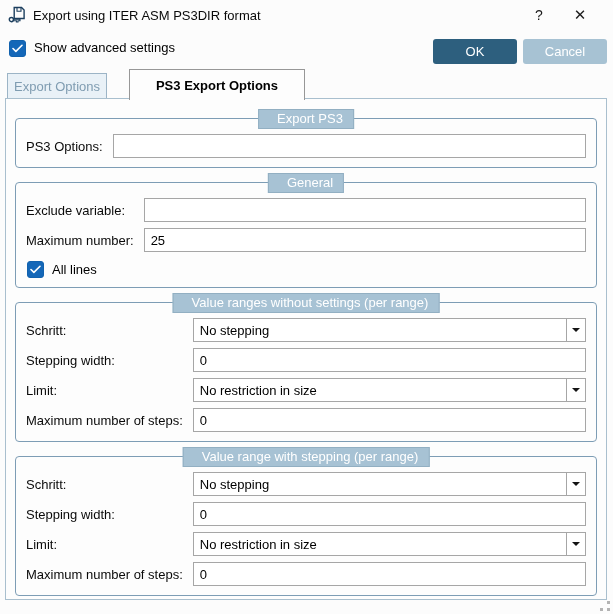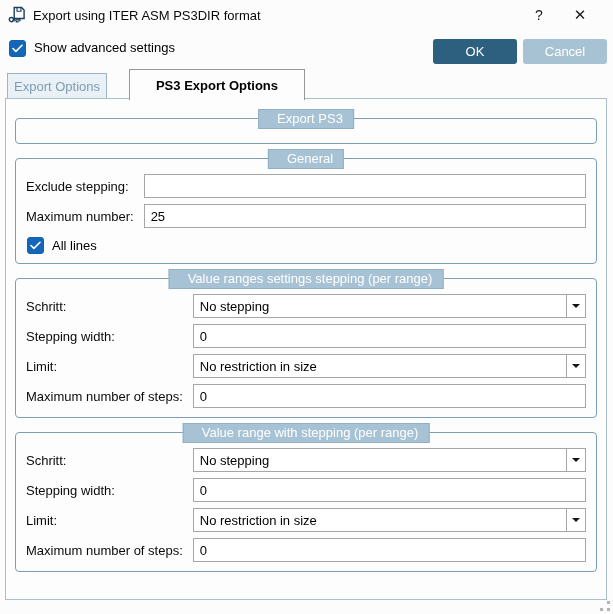--- a/index.html
+++ b/index.html
@@ -155,42 +155,46 @@
     <button class="btn btn-ok">OK</button>
   </div>
 
   <div class="tab tab-inactive">Export Options</div>
   <div class="tab tab-active">PS3 Export Options</div>
 
   <div class="panel">
 
     <div class="group">
       <div class="group-title">Export PS3</div>
+      <div class="rows">
+        <span class="flabel">PS3 Options:</span>
+        <input class="tinput" type="text" value="" style="">
+      </div>
     </div>
 
     <div class="group">
       <div class="group-title">General</div>
       <div class="rows">
-        <span class="flabel">Exclude stepping:</span>
+        <span class="flabel">Exclude variable:</span>
         <input class="tinput" type="text" value="" style="">
         <span class="flabel">Maximum number:</span>
         <input class="tinput" type="text" value="25" style="">
       </div>
       <div class="group-chk">
         <span class="checkbox">
           <svg viewBox="0 0 12 10">
               <path d="M1 5 l3.2 3.2 L11 1.4" fill="none" stroke="#fff" stroke-width="1.8" stroke-linecap="round" stroke-linejoin="round"></path>
             </svg>
         </span>
         <span class="chk-label">All lines</span>
       </div>
     </div>
 
     <div class="group">
-      <div class="group-title">Value ranges settings stepping (per range)</div>
+      <div class="group-title">Value ranges without settings (per range)</div>
       <div class="rows">
         <span class="flabel">Schritt:</span>
         <div class="combo">
           <span class="combo-value">No stepping</span>
           <span class="combo-arrow">
               <span class="tri"></span>
             </span>
         </div>
         <span class="flabel">Stepping width:</span>
         <input class="tinput" type="text" value="0" style="">

